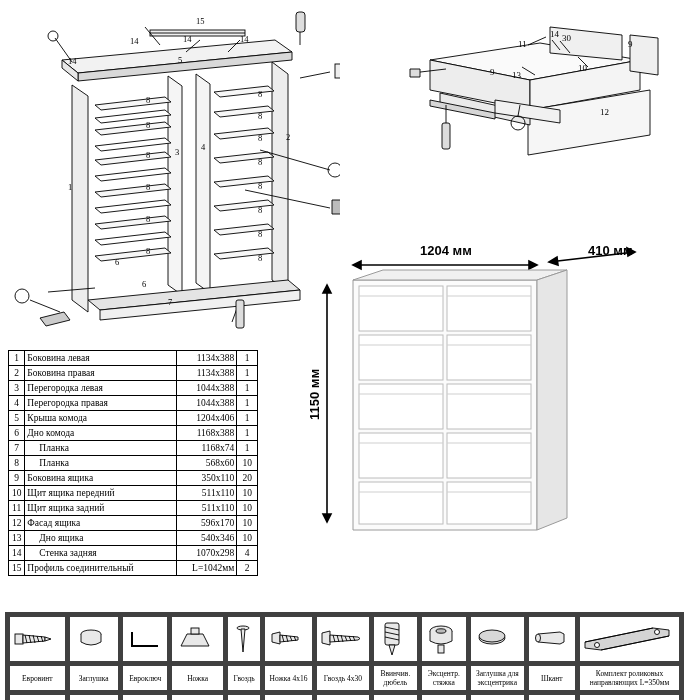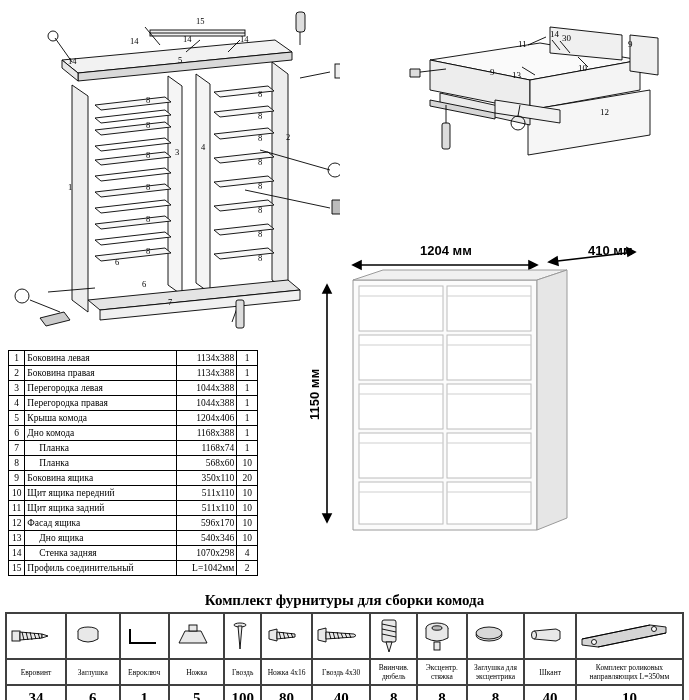--- a/index.html
+++ b/index.html
@@ -40,21 +40,21 @@
     font-family:"Liberation Serif", serif;
     font-size:15px;font-weight:bold;
   }
   .hw-table{
     position:absolute;left:5px;top:612px;width:679px;
     border-collapse:collapse;
     font-family:"Liberation Serif", serif;
     font-size:7.5px;
     table-layout:fixed;
   }
-  .hw-table td{border:2px solid #404040;text-align:center;vertical-align:middle;}
+  .hw-table td{border:5px solid #404040;text-align:center;vertical-align:middle;}
   .hw-icon{height:42px;}
   .hw-label{height:22px;font-size:7.5px;line-height:9px;padding:1px;}
   .hw-qty{height:22px;font-size:15px;font-weight:bold;}
 
   
   .dim-label{
     position:absolute;
     font-family:"Liberation Sans", sans-serif;
     font-size:13px;font-weight:bold;
   }
@@ -350,21 +350,20 @@
         </tr>
         <tr>
           <td class="num">15</td>
           <td class="name">Профиль соединительный</td>
           <td class="dim">L=1042мм</td>
           <td class="qty">2</td>
         </tr>
       </tbody>
   </table>
 
-  <div class="hw-title">Комплект фурнитуры для сборки комода</div>
   <table class="hw-table">
     <tbody>
       <tr id="hw-icons">
           <td class="hw-icon" style="width: 52px;">
             <svg width="44" height="38" viewBox="0 0 44 38">
               <g stroke="#000" stroke-width="0.9" fill="#e8e8e8">
                 <rect x="4" y="14" width="8" height="10"></rect>
                 <path d="M12,15 L34,17 L34,21 L12,23 Z"></path>
                 <path d="M14,15 l2,8 M18,15 l2,8 M22,15 l2,8 M26,16 l2,6 M30,16 l2,6"></path>
                 <path d="M34,17 l6,2 l-6,2 Z"></path>

